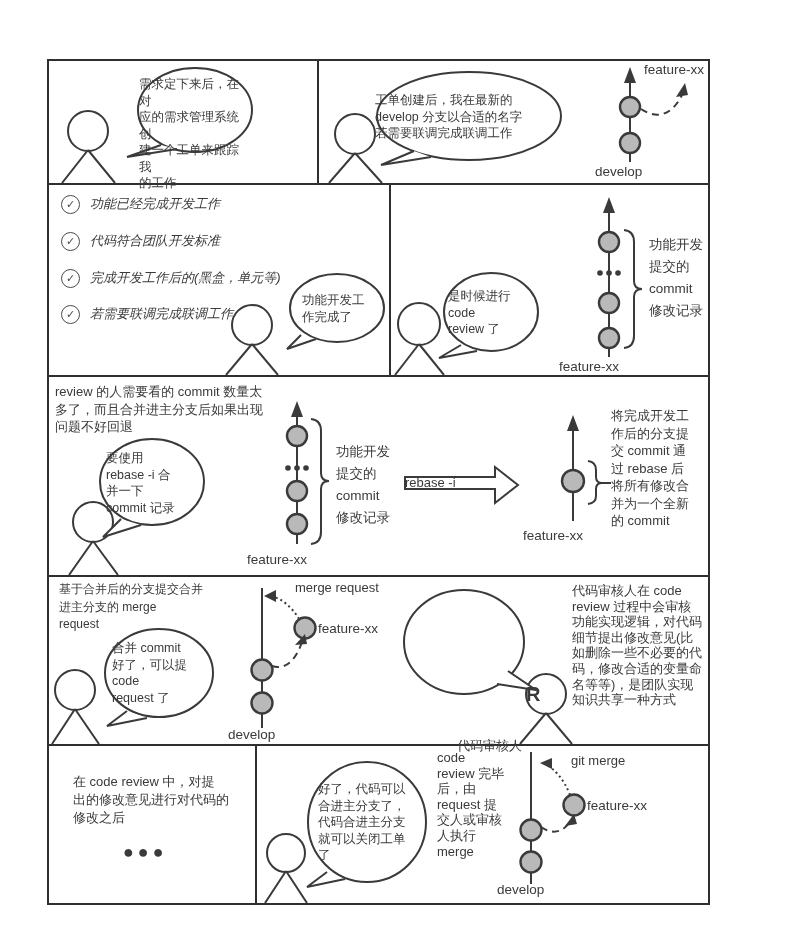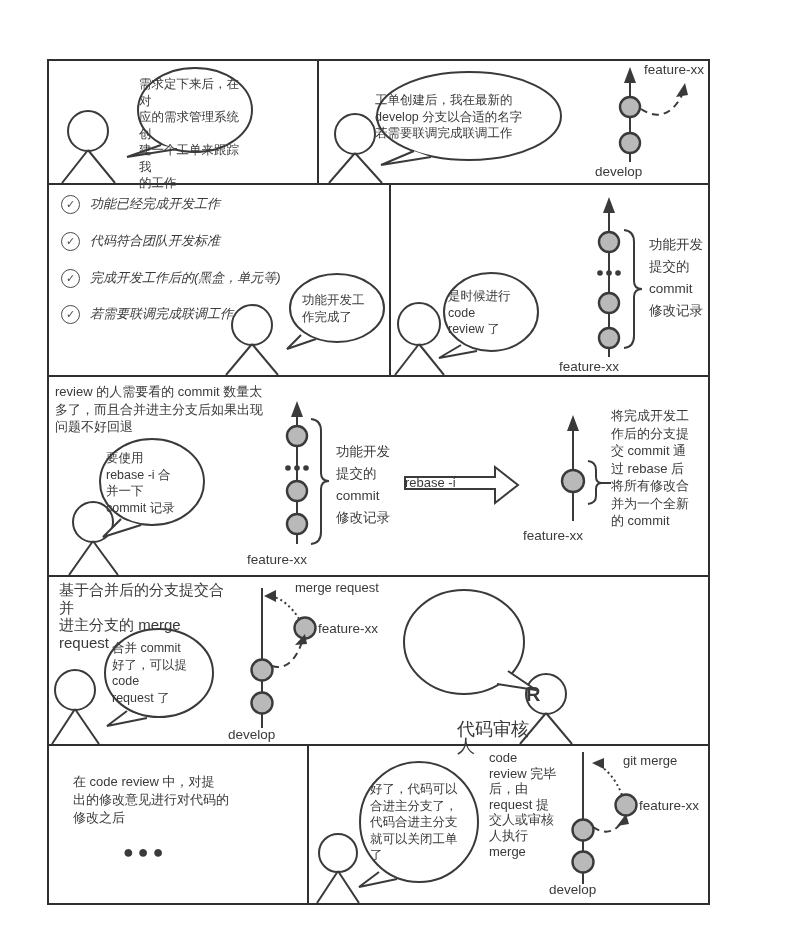--- a/index.html
+++ b/index.html
@@ -226,37 +226,45 @@
         </g>
         <g>
           <circle class="ln fw" cx="497" cy="117" r="20"></circle>
           <path class="ln" d="M497,136 L471,167 M497,136 L523,167"></path>
         </g>
         <g>
           <ellipse class="ln fw" cx="415" cy="65" rx="60" ry="52"></ellipse>
           <path class="ln fw" d="M448,107 L487,113 L459,94"></path>
         </g>
       </svg>
-      <div class="txt" style="left:10px;top:4px;width:168px;font-size:15px;line-height:17.5px">基于合并后的分支提交合并
+      <div class="txt" style="left:10px;top:4px;width:168px;font-size:12px;line-height:17.5px">基于合并后的分支提交合并
 进主分支的 merge
 request</div>
       <div class="txt" style="left:63px;top:63px;width:95px;font-size:12.5px">合并 commit
 好了，可以提
 code
 request 了</div>
       <div class="txt left" style="left:246px;top:3px;width:110px;font-size:13px">merge request</div>
       <div class="txt left" style="left:269px;top:44px;width:80px;font-size:13.5px">feature-xx</div>
       <div class="txt" style="left:179px;top:150px;width:68px;font-size:13.5px">develop</div>
       <div class="txt" style="left:477px;top:105px;width:40px;font-size:20px;font-weight:bold;line-height:24px">R</div>
-      <div class="txt left" style="left:408px;top:144px;width:72px;font-size:18px">代码审核人</div>
+      <div class="txt left" style="left:408px;top:161px;width:72px;font-size:13px">代码审核人</div>
+      <div class="txt" style="left:523px;top:6px;width:138px;font-size:13px;line-height:15.6px">代码审核人在 code
+review 过程中会审核
+功能实现逻辑，对代码
+细节提出修改意见(比
+如删除一些不必要的代
+码，修改合适的变量命
+名等等)，是团队实现
+知识共享一种方式</div>
     </div>
   </div>
 
   <div class="row">
-    <div class="panel" style="width:258px">
+    <div class="panel" style="width:206px">
       <div class="txt" style="left:24px;top:27px;width:210px;font-size:13px;line-height:18px">在 code review 中，对提
 出的修改意见进行对代码的
 修改之后</div>
       <div class="txt" style="left:74px;top:98px;width:110px;font-size:18px;letter-spacing:4px">●●●</div>
     </div>
     <div class="vdiv"></div>
     <div class="panel flex1">
       <svg class="gfx" width="399" height="157">
         <g>
           <circle class="ln fw" cx="29" cy="107" r="19"></circle>

